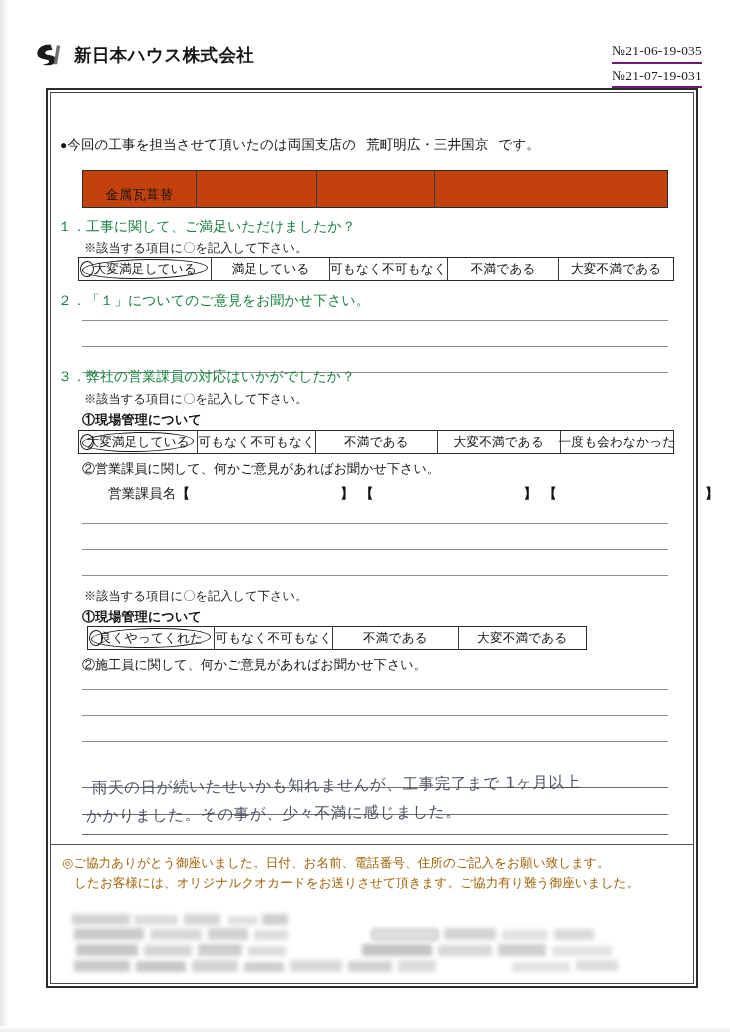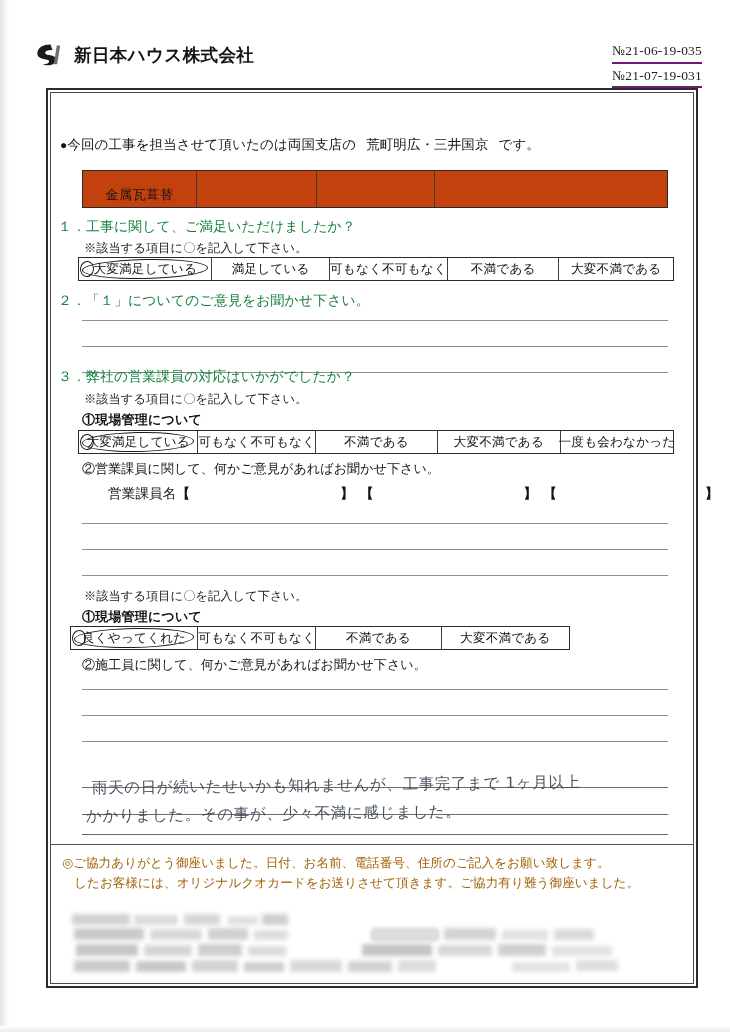--- a/index.html
+++ b/index.html
@@ -376,21 +376,21 @@
       <span>営業課員名</span><span class="bk">【</span><span class="gap-a"></span><span class="bk">】</span><span class="sep"></span><span class="bk">【</span><span class="gap-b"></span><span class="bk">】</span><span class="sep"></span><span class="bk">【</span><span class="gap-c"></span><span class="bk">】</span>
     </div>
 
     <div class="rule" style="left:32px; top:431px; width:586px;"></div>
     <div class="rule" style="left:32px; top:457px; width:586px;"></div>
     <div class="rule" style="left:32px; top:483px; width:586px;"></div>
 
     <div class="note" style="left:34px; top:496px;">※該当する項目に〇を記入して下さい。</div>
     <div class="sub" style="left:32px; top:516px;">①現場管理について</div>
 
-    <div class="options" style="left:20px; top:534px; width:500px;">
+    <div class="options" style="left:37px; top:534px; width:500px;">
       <div class="opt chosen" style="width:128px">良くやってくれた</div>
       <div class="opt" style="width:118px">可もなく不可もなく</div>
       <div class="opt" style="width:126px">不満である</div>
       <div class="opt" style="width:128px">大変不満である</div>
     </div>
 
     <div class="plain" style="left:32px; top:564px;">②施工員に関して、何かご意見があればお聞かせ下さい。</div>
 
     <div class="rule" style="left:32px; top:597px; width:586px;"></div>
     <div class="rule" style="left:32px; top:623px; width:586px;"></div>

